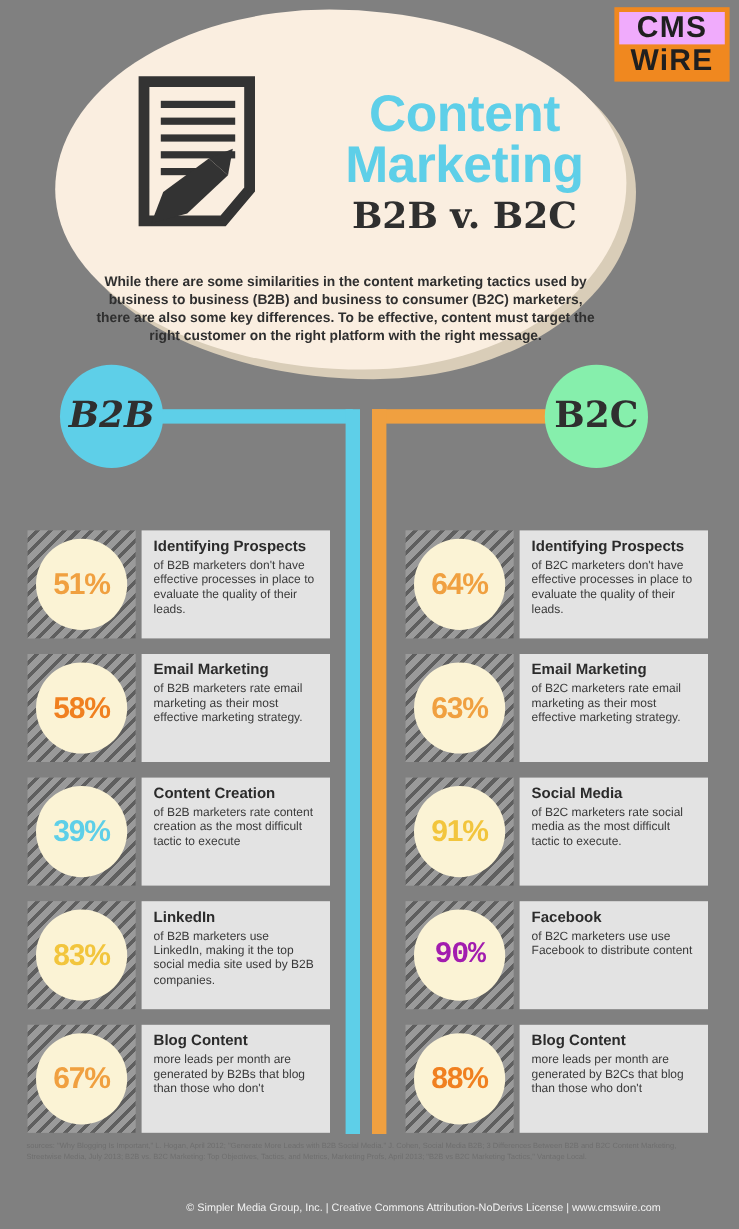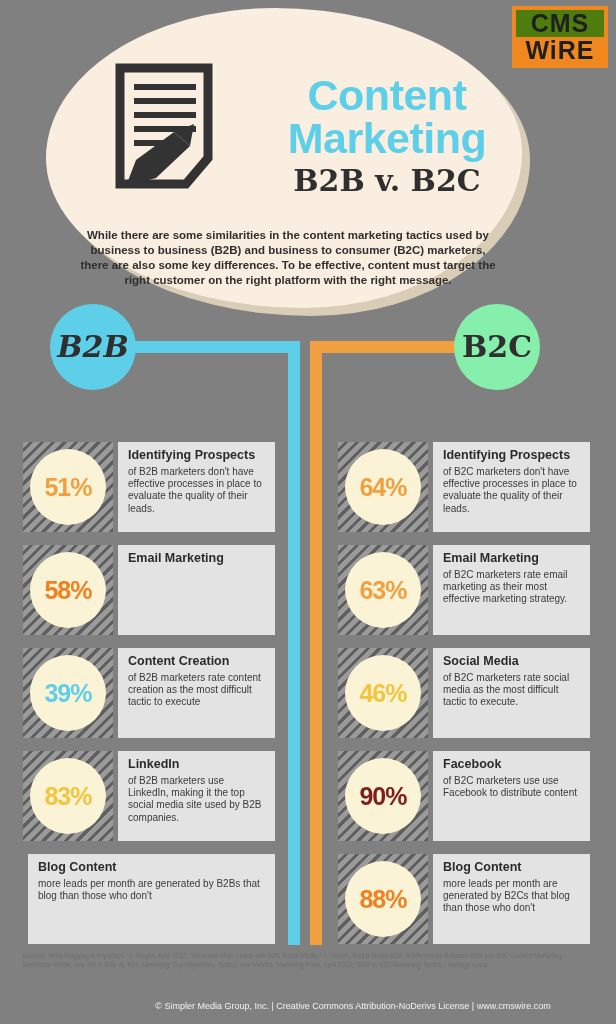--- a/index.html
+++ b/index.html
@@ -21,21 +21,21 @@
     position:absolute;left:46px;top:8px;width:476px;height:300px;
     background:#faeee0;
     border-radius:48% 52% 46% 54% / 50% 48% 52% 50%;
   }
   .logo{
     position:absolute;right:8px;top:6px;width:96px;height:62px;
     background:#f0881f;border:0;box-sizing:border-box;
     padding:4px;
   }
   .logo-top{
-    background:#4d7c0f;color:#1f1f1f;
+    background:#f0abfc;color:#1f1f1f;
     font-weight:bold;font-size:25px;line-height:27px;
     letter-spacing:1px;text-align:center;
     font-family:"Liberation Sans", sans-serif;
   }
   .logo-bot{
     color:#1f1f1f;font-weight:bold;font-size:25px;line-height:27px;
     letter-spacing:1px;text-align:center;
     font-family:"Liberation Sans", sans-serif;
   }
   .doc-icon{position:absolute;left:112px;top:62px;width:110px;height:132px;}
@@ -162,20 +162,21 @@
   </div>
 
   <div class="card">
     <div class="hatch">
       <div class="circle">
         <div class="pct" style="color: rgb(240, 128, 32);">58%</div>
       </div>
     </div>
     <div class="txtbox">
       <div class="card-title">Email Marketing</div>
+      <div class="card-body">of B2B marketers rate email marketing as their most effective marketing strategy.</div>
     </div>
   </div>
 
   <div class="card">
     <div class="hatch">
       <div class="circle">
         <div class="pct" style="color: rgb(94, 207, 232);">39%</div>
       </div>
     </div>
     <div class="txtbox">
@@ -190,20 +191,25 @@
         <div class="pct" style="color: rgb(242, 197, 61);">83%</div>
       </div>
     </div>
     <div class="txtbox">
       <div class="card-title">LinkedIn</div>
       <div class="card-body">of B2B marketers use LinkedIn, making it the top social media site used by B2B companies.</div>
     </div>
   </div>
 
   <div class="card">
+    <div class="hatch">
+      <div class="circle">
+        <div class="pct" style="color: rgb(240, 160, 64);">67%</div>
+      </div>
+    </div>
     <div class="txtbox">
       <div class="card-title">Blog Content</div>
       <div class="card-body">more leads per month are generated by B2Bs that blog than those who don't</div>
     </div>
   </div>
 
 </div>
 
 <div class="col col-right">
 
@@ -227,33 +233,33 @@
     </div>
     <div class="txtbox">
       <div class="card-title">Email Marketing</div>
       <div class="card-body">of B2C marketers rate email marketing as their most effective marketing strategy.</div>
     </div>
   </div>
 
   <div class="card">
     <div class="hatch">
       <div class="circle">
-        <div class="pct" style="color: rgb(242, 197, 61);">46%</div>
+        <div class="pct" style="color: rgb(242, 197, 61);">91%</div>
       </div>
     </div>
     <div class="txtbox">
       <div class="card-title">Social Media</div>
       <div class="card-body">of B2C marketers rate social media as the most difficult tactic to execute.</div>
     </div>
   </div>
 
   <div class="card">
     <div class="hatch">
       <div class="circle">
-        <div class="pct" style="color: #7f1d1d;">90%</div>
+        <div class="pct" style="color: #a21caf; font-family: Liberation Mono, monospace;">90%</div>
       </div>
     </div>
     <div class="txtbox">
       <div class="card-title">Facebook</div>
       <div class="card-body">of B2C marketers use use Facebook to distribute content</div>
     </div>
   </div>
 
   <div class="card">
     <div class="hatch">

